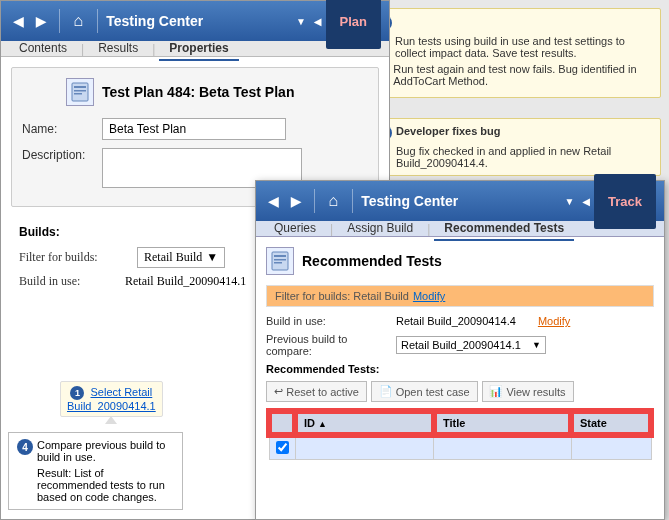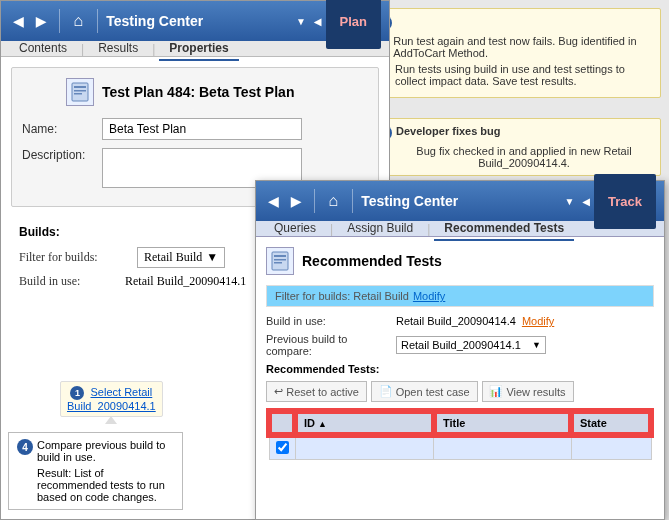--- a/index.html
+++ b/index.html
@@ -138,21 +138,21 @@
     }
     .form-label {
       width: 80px;
       font-size: 12px;
       color: #333;
     }
     .form-input {
       border: 1px solid #aaa;
       padding: 3px 6px;
       font-size: 12px;
-      width: 200px;
+      width: 184px;
       background: #fff;
     }
     .form-textarea {
       border: 1px solid #aaa;
       padding: 3px 6px;
       font-size: 12px;
       width: 200px;
       height: 40px;
       background: #fff;
       resize: none;
@@ -264,21 +264,21 @@
       align-items: center;
       justify-content: center;
       font-size: 14px;
     }
     .rec-title {
       font-size: 14px;
       font-weight: bold;
     }
 
     .filter-bar {
-      background: #7dd3fc;
+      background: #fdba74;
       border: 1px solid #ddd;
       padding: 4px 8px;
       font-size: 11px;
       margin-bottom: 8px;
       display: flex;
       gap: 4px;
       align-items: center;
     }
     .filter-label { color: #555; }
     .modify-link { color: #0066cc; cursor: pointer; text-decoration: underline; }
@@ -423,31 +423,31 @@
     </div>
   </div>
 </div>
 
 <div class="right-callouts">
   <div class="annotation-box">
     <div class="annotation-row">
       <span class="annotation-num">2</span>
     </div>
     <div style="margin-left:4px;">
+      <div class="annotation-row">
+        <span class="annotation-arrow">→</span>
+        <span class="annotation-text"><span>Run tests using build in use and test</span> <span>settings to collect impact data. Save test</span> <span>results.</span></span>
+      </div>
       <div class="annotation-row" style="margin-top:4px;">
         <span class="annotation-arrow">↩</span>
         <span class="annotation-text"><span>Run test again and test now fails. Bug</span> <span>identified in AddToCart Method.</span></span>
       </div>
-      <div class="annotation-row">
-        <span class="annotation-arrow">→</span>
-        <span class="annotation-text"><span>Run tests using build in use and test</span> <span>settings to collect impact data. Save test</span> <span>results.</span></span>
-      </div>
-    </div>
-  </div>
-  <div class="annotation-box" style="margin-top:20px;text-align:center;">
+    </div>
+  </div>
+  <div class="annotation-box" style="margin-top:20px;">
     <div class="annotation-row">
       <span class="annotation-num">3</span>
       <span class="annotation-text" style="font-weight:bold;">Developer fixes bug</span>
     </div>
     <div style="margin-left:20px;">
       <span class="annotation-text"><span>Bug fix checked in and applied in new</span> <span>Retail Build_20090414.4.</span></span>
     </div>
   </div>
 </div>
 
@@ -486,21 +486,21 @@
       <span class="rec-title">Recommended Tests</span>
     </div>
 
     <div class="filter-bar">
       <span class="filter-label">Filter for builds: Retail Build</span>
       <span class="modify-link">Modify</span>
     </div>
 
     <div class="build-row">
       <span class="build-row-label">Build in use:</span>
-      <span class="build-row-value" style="color:#000; margin-right:6px;">Retail Build_20090414.4</span>
+      <span class="build-row-value" style="color:#000; margin-right:22px;">Retail Build_20090414.4</span>
       <span class="modify-link" style="color:#e06000;">Modify</span>
     </div>
 
     <div class="build-row">
       <span class="build-row-label">Previous build to compare:</span>
       <div class="build-dropdown">
         <span class="build-dropdown-val">Retail Build_20090414.1</span>
         <span class="build-dropdown-arrow">▼</span>
       </div>
     </div>

